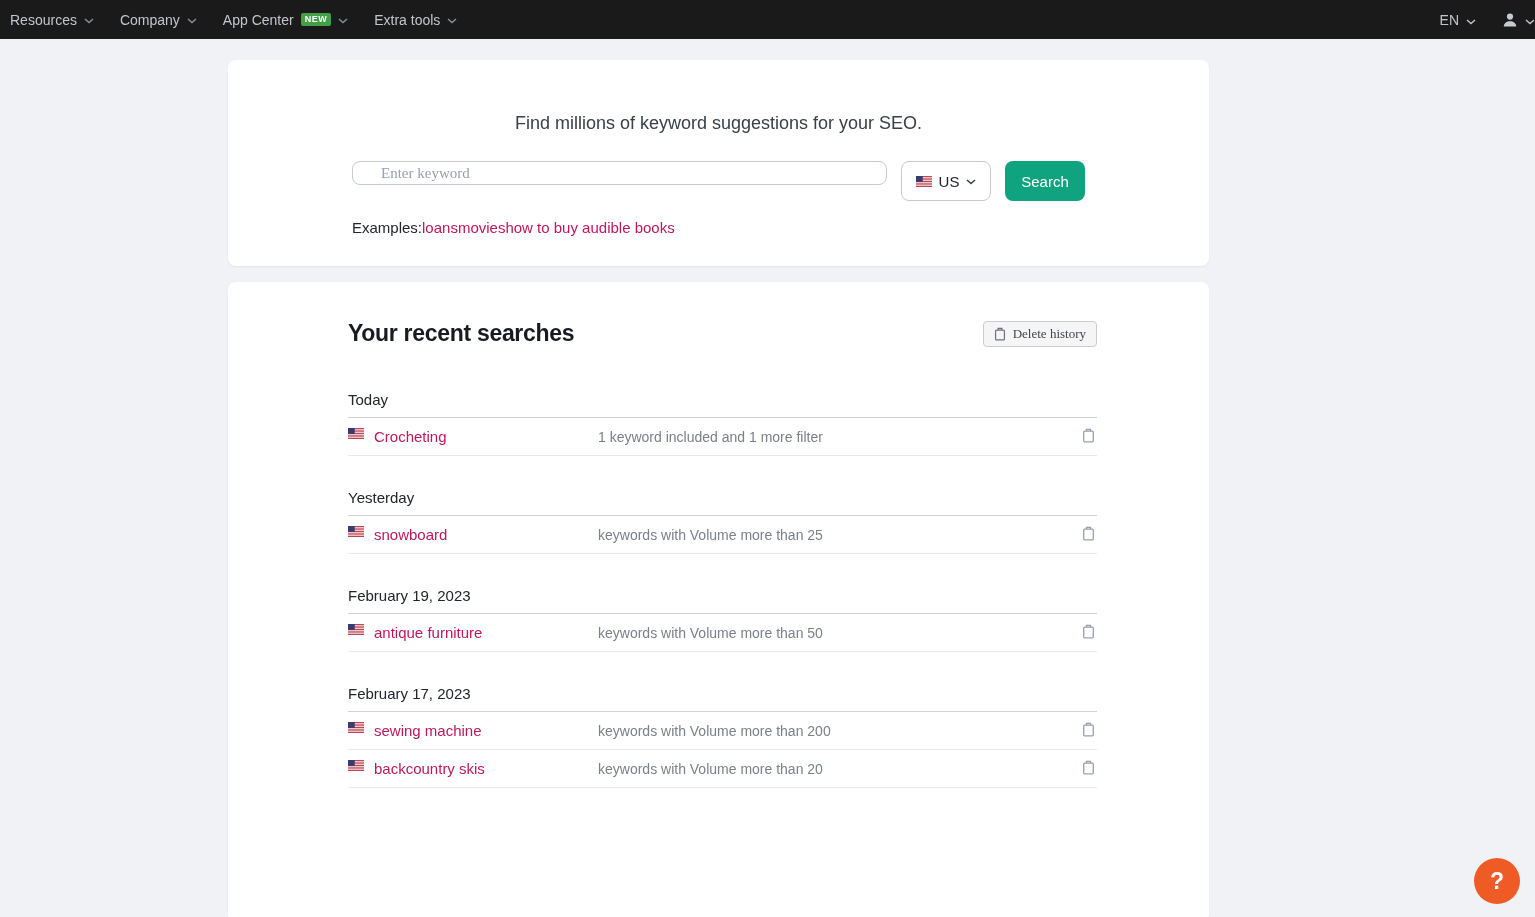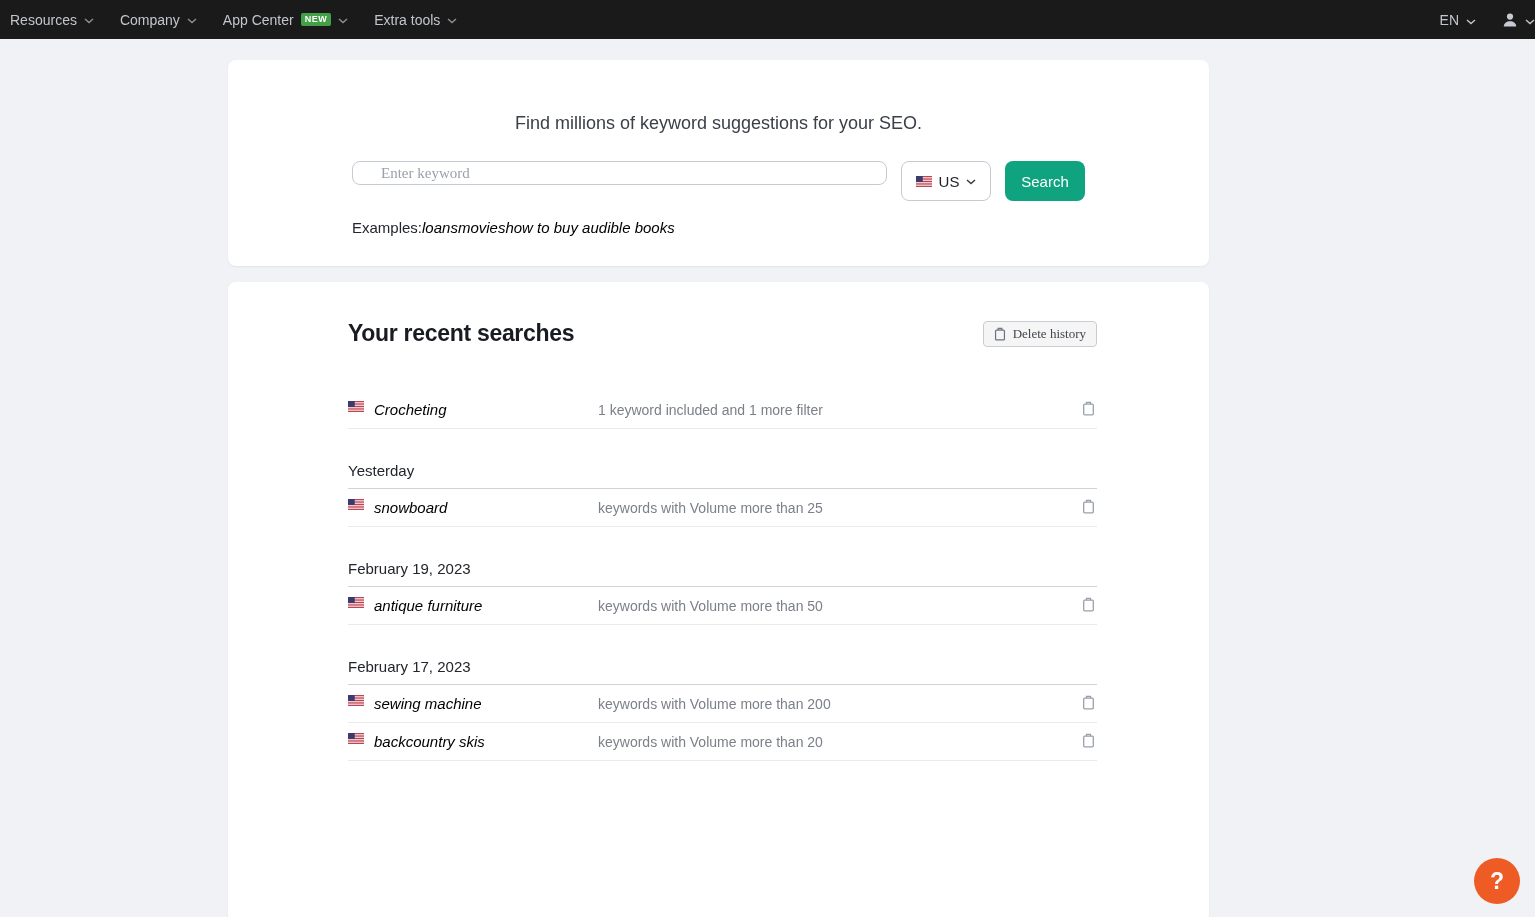--- a/index.html
+++ b/index.html
@@ -101,21 +101,21 @@
     font-family: inherit;
     cursor: pointer;
   }
   .examples-row {
     margin-top: 18px;
     display: flex;
     align-items: center;
     font-size: 15px;
   }
   .examples-label { color: #23262C; }
-  a.example-link, a.kw-link { color: #000000; text-decoration: none; cursor: pointer; font-style: italic; }
+  a.example-link, a.kw-link { color: #be185d; text-decoration: none; cursor: pointer; }
 
   
   .recent-header { display: flex; align-items: center; justify-content: space-between; }
   .recent-title { font-size: 23px; font-weight: 700; color: #181B22; letter-spacing: -0.3px; }
   .delete-history-btn {
     display: flex;
     align-items: center;
     gap: 7px;
     height: 26px;
     padding: 0 10px;
@@ -296,20 +296,21 @@
         <svg width="12" height="14" viewBox="0 0 13 15" fill="none" stroke="currentColor" stroke-width="1.3">
           <rect x="1.7" y="3.2" width="9.6" height="10.6" rx="1"></rect>
           <path d="M4.5 3.2V1.4h4v1.8"></path>
         </svg>
       </span>
       <span>Delete history</span>
     </button>
   </div>
   <div>
   <div class="group">
+    <div class="date-label">Today</div>
     <div>
   <div class="history-row">
     <div class="kw-col">
       <span class="flag">
         <svg width="16" height="11" viewBox="0 0 19 13">
           <rect width="19" height="13" fill="#fff"></rect>
           <g fill="#B22234">
             <rect y="0" width="19" height="1"></rect>
                     <rect y="2" width="19" height="1"></rect>
             <rect y="4" width="19" height="1"></rect>

